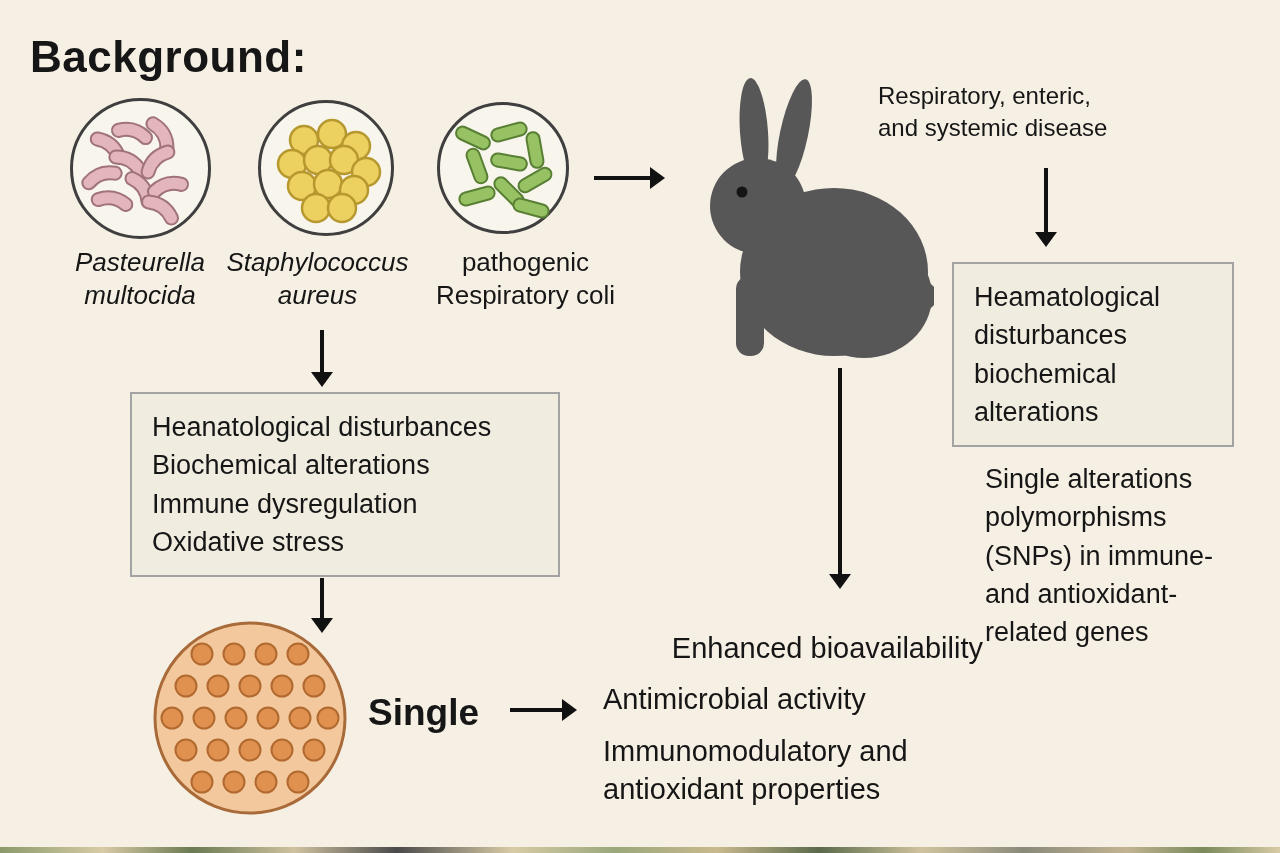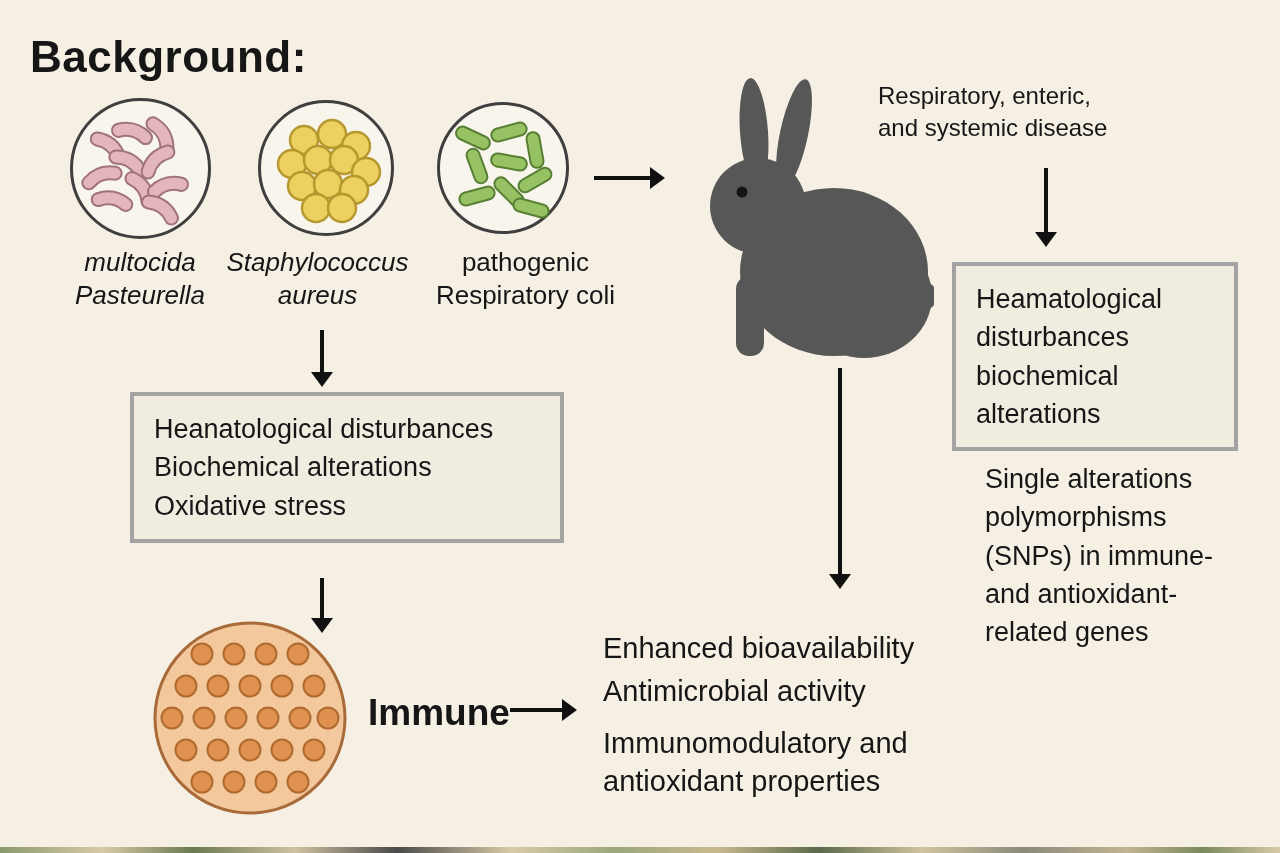--- a/index.html
+++ b/index.html
@@ -7,21 +7,21 @@
     width:1280px;height:853px;position:relative;overflow:hidden;
     background:#f6efe3;color:#161616;
     font-family:"Liberation Sans", sans-serif;
   }
   .abs{position:absolute;}
   .title{left:30px;top:32px;font-size:44px;font-weight:700;letter-spacing:.5px;}
   .dish-label{font-size:26px;line-height:1.25;text-align:center;}
   .italic{font-style:italic;}
   .big-text{font-size:24px;line-height:1.35;}
   .box{
-    background:#f0ece0;border:4px solid #a3a3a3;
+    background:#f0ece0;border:2px solid #a3a3a3;
     padding:14px 20px;font-size:27px;line-height:1.42;
   }
   .snp-text{font-size:27px;line-height:1.42;}
   .benefit{font-size:29px;line-height:1.3;}
   .senps-label{font-size:37px;font-weight:700;}
   
   .arrow-v{width:4px;background:#111;}
   .arrow-v::after{
     content:"";position:absolute;bottom:-13px;left:50%;transform:translateX(-50%);
     border:11px solid transparent;border-bottom:0;border-top:15px solid #111;
@@ -134,22 +134,22 @@
     <g transform="translate(74,92) rotate(45)">
         <rect x="-18" y="-6.5" width="36" height="13" rx="6.5"></rect>
       </g>
     <g transform="translate(96,108) rotate(15)">
         <rect x="-18" y="-6.5" width="36" height="13" rx="6.5"></rect>
       </g>
   </g>
 </svg>
 
 <div class="abs dish-label italic" style="left:40px;top:246px;width:200px;">
+  <div>Pasteurella</div>
   <div>multocida</div>
-  <div>Pasteurella</div>
 </div>
 <div class="abs dish-label italic" style="left:220px;top:246px;width:195px;">
   <div>Staphylococcus</div>
   <div>aureus</div>
 </div>
 <div class="abs dish-label" style="left:428px;top:246px;width:195px;">
   <div>pathogenic</div>
   <div>Respiratory coli</div>
 </div>
 
@@ -188,20 +188,21 @@
   <div>(SNPs) in immune-</div>
   <div>and antioxidant-</div>
   <div>related genes</div>
 </div>
 
 <div class="abs arrow-v" style="left:320px;top:330px;height:44px;"></div>
 
 <div class="abs box" style="left:130px;top:392px;width:386px;">
   <div>Heanatological disturbances</div>
   <div>Biochemical alterations</div>
+  <div>Immune dysregulation</div>
   <div>Oxidative stress</div>
 </div>
 
 <div class="abs arrow-v" style="left:320px;top:578px;height:42px;"></div>
 
 <svg class="abs" style="left:150px;top:618px;" width="200" height="200" viewBox="0 0 200 200">
   <circle cx="100" cy="100" r="95" fill="#f4c89d" stroke="#a86a38" stroke-width="3"></circle>
   <g fill="#e0904f" stroke="#b06a30" stroke-width="2">
     <circle cx="52" cy="36" r="10.5"></circle>
       <circle cx="84" cy="36" r="10.5"></circle>
@@ -223,26 +224,26 @@
       <circle cx="100" cy="132" r="10.5"></circle>
       <circle cx="132" cy="132" r="10.5"></circle>
       <circle cx="164" cy="132" r="10.5"></circle>
     <circle cx="52" cy="164" r="10.5"></circle>
       <circle cx="84" cy="164" r="10.5"></circle>
       <circle cx="116" cy="164" r="10.5"></circle>
       <circle cx="148" cy="164" r="10.5"></circle>
   </g>
 </svg>
 
-<div class="abs senps-label" style="left:368px;top:692px;">Immune</div>
+<div class="abs senps-label" style="left:368px;top:692px;">Single</div>
 
 <div class="abs arrow-h" style="left:510px;top:708px;width:54px;"></div>
 
 <div class="abs arrow-v" style="left:838px;top:368px;height:208px;"></div>
 
 <div class="abs" style="left:603px;top:630px;width:380px;">
-  <div class="benefit" style="margin-bottom:5px;">Enhanced bioavailability</div>
+  <div class="benefit" style="margin-bottom:13px;text-align:right;">Enhanced bioavailability</div>
   <div class="benefit" style="margin-bottom:15px;">Antimicrobial activity</div>
   <div class="benefit">Immunomodulatory and</div>
   <div class="benefit">antioxidant properties</div>
 </div>
 
 <div class="abs bottom-strip"></div>
 
 </body></html>

